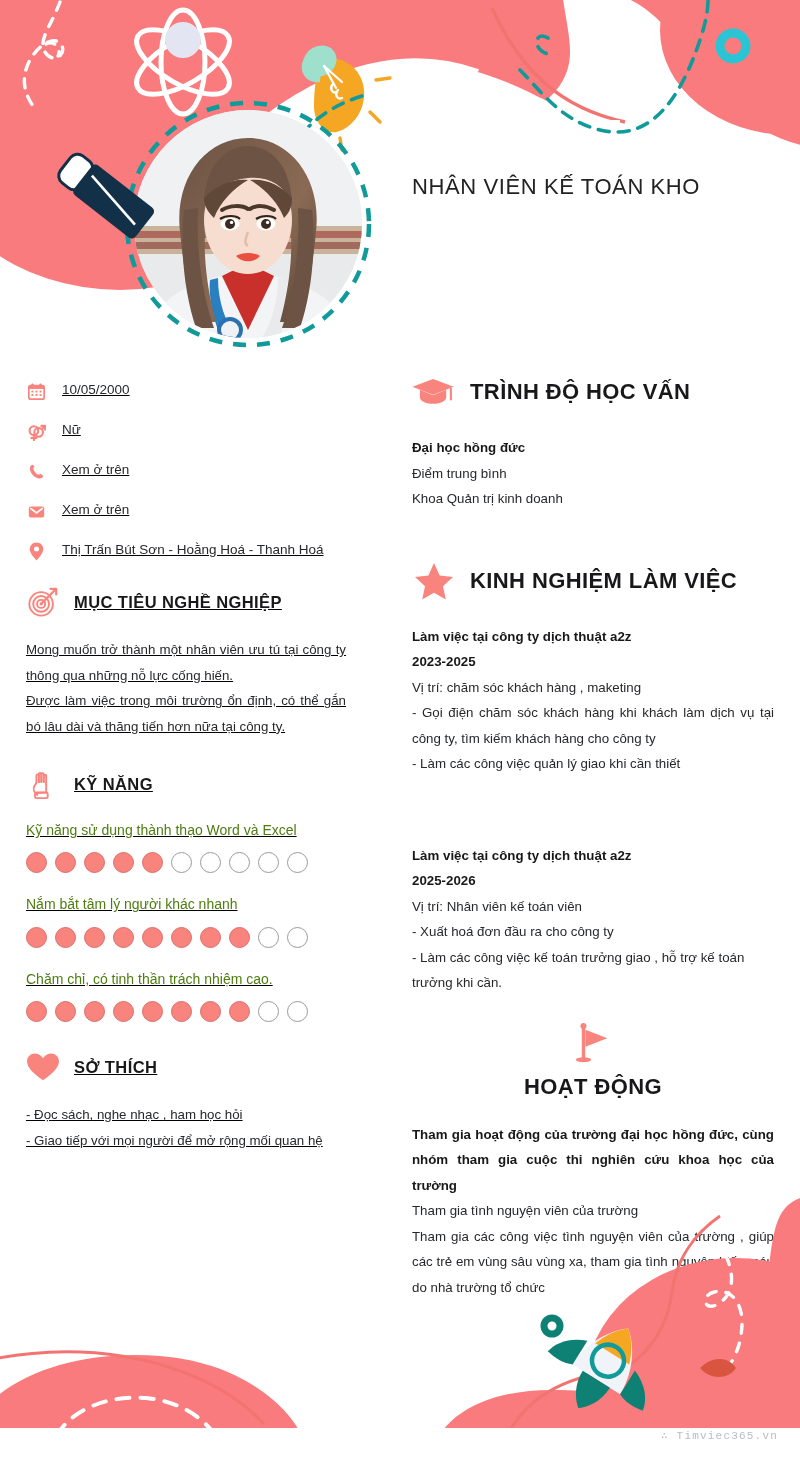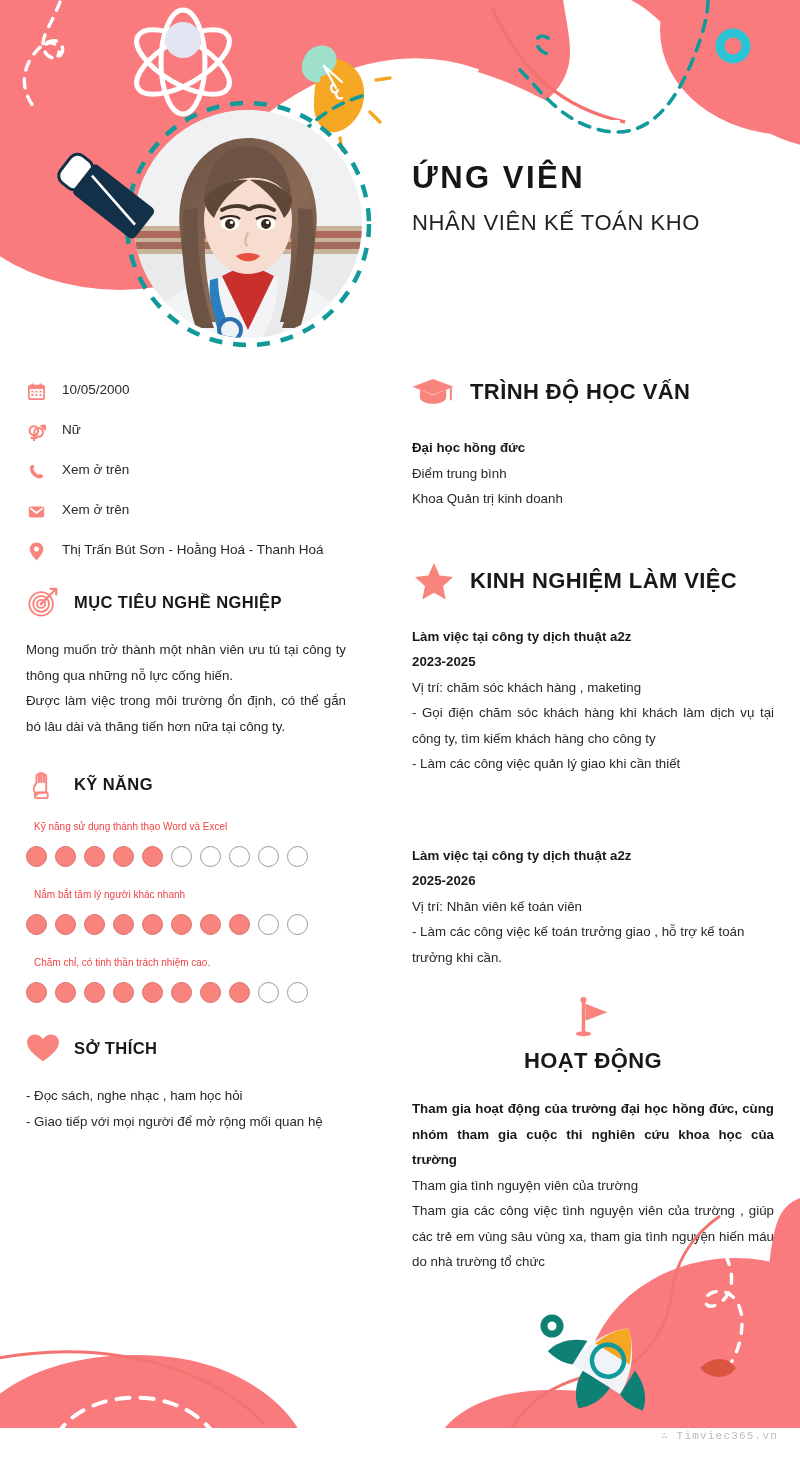--- a/index.html
+++ b/index.html
@@ -28,21 +28,21 @@
     font-size: 31px; font-weight: bold; letter-spacing: 2.5px;
     color: #161616; line-height: 1.15;
   }
   .cand-role {
     margin-top: 14px;
     font-size: 22px; letter-spacing: 0.6px; color: #222222;
   }
 
   
   .col-left {
-    position: absolute; left: 26px; top: 380px; width: 320px;
+    position: absolute; left: 26px; top: 380px; width: 320px; text-decoration: underline;
   }
   .col-right {
     position: absolute; left: 412px; top: 375px; width: 362px;
   }
 
   
   .contact-row {
     display: flex; align-items: flex-start; gap: 16px;
     margin-bottom: 19px;
   }
@@ -70,21 +70,21 @@
   .body-txt {
     font-size: 13.3px; color: #26282b; line-height: 1.92;
     text-align: justify;
   }
   .body-txt.nojust { text-align: left; }
   .bold-line { font-weight: bold; color: #18181a; }
 
   .block { margin-bottom: 28px; }
 
   
-  .skill-label { font-size: 10px; color: #ef4444; margin-bottom: 11px; line-height:1.6;margin-left:8px; }
+  .skill-label { font-size: 14px; color: #4d7c0f; margin-bottom: 11px; line-height:1.6; }
   .dots { display: flex; gap: 8px; margin-bottom: 20px; }
   .dot {
     width: 21px; height: 21px; border-radius: 50%;
     border: 1.3px solid #9a9a9a; background: #ffffff;
   }
   .dot.on { background: #F9847D; border-color: #d86f6a; }
 
   
   .watermark {
     position: absolute; right: 22px; bottom: 16px;
@@ -214,21 +214,20 @@
     <svg width="120" height="110" viewBox="0 0 120 110" xmlns="http://www.w3.org/2000/svg">
       <g transform="rotate(38 60 55)">
         <rect x="12" y="26" width="26" height="34" rx="9" fill="#ffffff" stroke="#123047" stroke-width="3"></rect>
         <rect x="34" y="24" width="78" height="38" rx="5" fill="#123047"></rect>
         <path d="M40,36 L104,48" stroke="#ffffff" stroke-width="2.6"></path>
       </g>
     </svg>
   </div>
 
   <div class="header-text">
-    <div class="cand-name">ỨNG VIÊN</div>
     <div class="cand-role">NHÂN VIÊN KẾ TOÁN KHO</div>
   </div>
 
   <div class="col-left">
 
     <div style="margin-bottom:24px;">
       <div class="contact-row">
         <span class="contact-ico">
           <svg width="17" height="17" viewBox="0 0 20 20">
               <rect x="1" y="3" width="18" height="16" rx="2" fill="none" stroke="#F9847D" stroke-width="2"></rect>
@@ -418,20 +417,21 @@
         <div class="body-txt bold-line">2023-2025</div>
         <div class="body-txt nojust">Vị trí: chăm sóc khách hàng , maketing</div>
         <div class="body-txt">- Gọi điện chăm sóc khách hàng khi khách làm dịch vụ tại công ty, tìm kiếm khách hàng cho công ty</div>
         <div class="body-txt nojust">- Làm các công việc quản lý giao khi cần thiết</div>
       </div>
 
       <div>
         <div class="body-txt bold-line">Làm việc tại công ty dịch thuật a2z</div>
         <div class="body-txt bold-line">2025-2026</div>
         <div class="body-txt nojust">Vị trí: Nhân viên kế toán viên</div>
+        <div class="body-txt nojust">- Xuất hoá đơn đầu ra cho công ty</div>
         <div class="body-txt nojust">- Làm các công việc kế toán trưởng giao , hỗ trợ kế toán trưởng khi cần.</div>
       </div>
     </div>
 
     <div class="block" style="margin-top:30px;">
       <div class="sec-head" style="margin-bottom:22px;flex-direction:column;">
         <span class="sec-ico" style="width:44px;min-width:44px;">
           <svg width="38" height="40" viewBox="0 0 38 42">
               <path d="M9,3 L9,38" stroke="#F9847D" stroke-width="3.6" stroke-linecap="round"></path>
               <circle cx="9" cy="3.2" r="3.2" fill="#F9847D"></circle>

